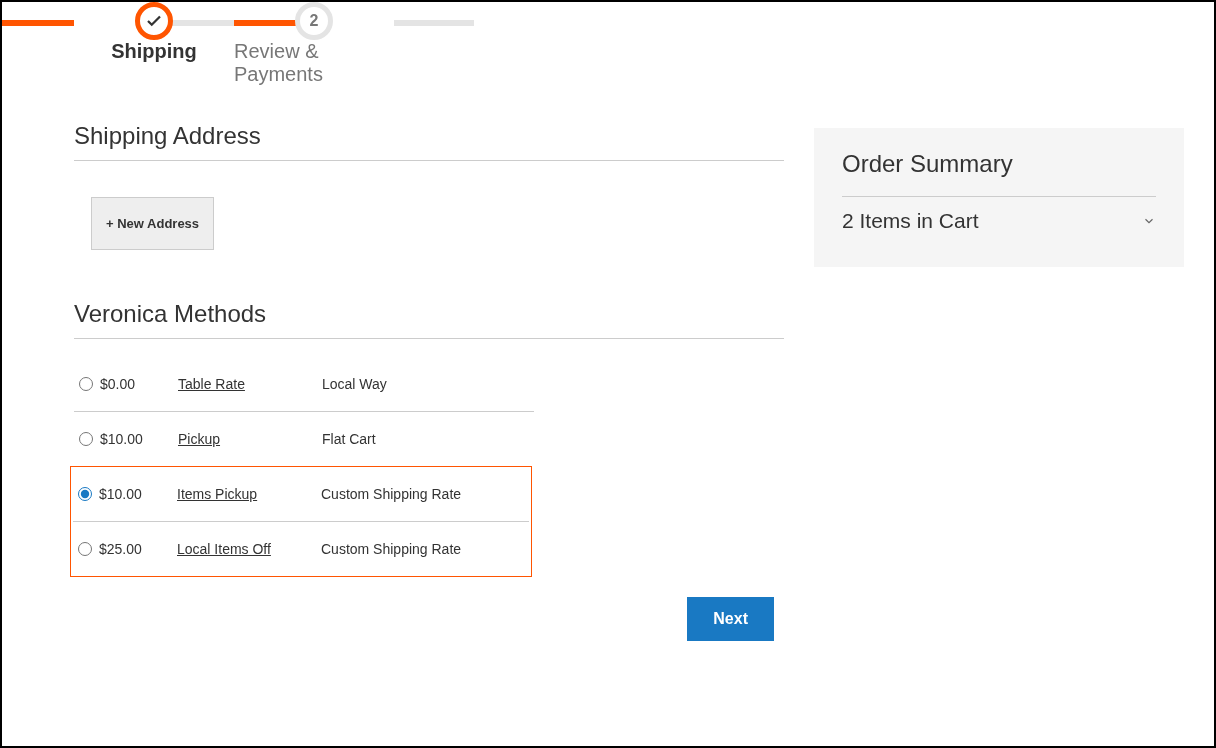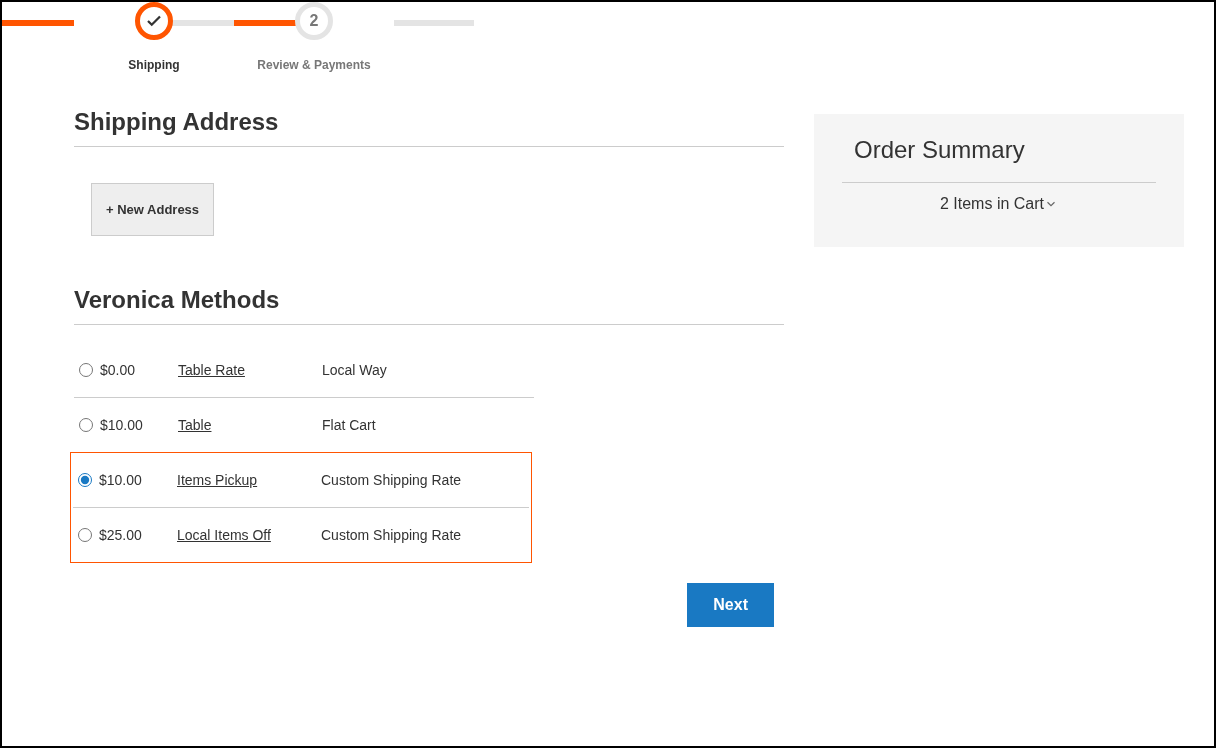--- a/index.html
+++ b/index.html
@@ -53,38 +53,38 @@
     background: #fff;
     border: 5px solid #ff5501;
     color: #333;
   }
   .step-circle.inactive {
     background: #fff;
     border: 5px solid #e4e4e4;
     color: #777;
   }
   .step-label {
-    margin-top: 18px;
-    font-size: 12px;
+    margin-top: 0;
+    font-size: 20px;
   }
   .step-label.active { font-weight: 700; color: #333; }
-  .step-label.inactive { font-weight: 700; color: #777; }
+  .step-label.inactive { font-weight: 400; color: #777; }
   .check-svg { width: 18px; height: 18px; }
 
   .content-area {
     display: flex;
     gap: 30px;
     margin-top: 18px;
   }
   .main-col { flex: 1; max-width: 710px; }
   .side-col { width: 370px; }
 
   h1.section-title {
     font-size: 24px;
-    font-weight: 700;
+    font-weight: 400;
     color: #333;
     margin: 18px 0 10px 0;
   }
   .divider { border: none; border-top: 1px solid #ccc; margin: 0 0 18px 0; }
 
   .address-card {
     border: 2px solid #ff5501;
     padding: 20px 20px 18px 20px;
     width: 235px;
     position: relative;
@@ -156,32 +156,32 @@
   }
 
   .order-summary {
     background: #f5f5f5;
     padding: 22px 28px;
     margin-top: 24px;
   }
   .order-summary h2 {
     font-size: 24px;
     font-weight: 300;
-    margin: 0 0 18px 12px;
+    margin: 0 0 18px 0;
     color: #333;
   }
   .cart-toggle {
     display: flex;
-    justify-content: center;
+    justify-content: space-between;
     align-items: center;
     padding: 12px 0;
     border-top: 1px solid #ccc;
     cursor: pointer;
     color: #333;
-    font-size: 16px;
+    font-size: 21px;
   }
   .chevron-svg { width: 14px; height: 14px; }
 </style>
 </head>
 <body>
 
 <div class="page">
   <div class="progress">
     <div class="step">
       <div class="step-line-left active"></div>
@@ -218,21 +218,21 @@
         <div class="methods-table">
           <div class="method-row">
             <div class="col-radio"><input type="radio" name="ship" style=""></div>
             <div class="col-price">$0.00</div>
             <div class="col-method">Table Rate</div>
             <div class="col-carrier">Local Way</div>
           </div>
           <div class="method-row">
             <div class="col-radio"><input type="radio" name="ship" style=""></div>
             <div class="col-price">$10.00</div>
-            <div class="col-method">Table</div>
+            <div class="col-method">Pickup</div>
             <div class="col-carrier">Flat Cart</div>
           </div>
         </div>
 
         <div class="highlight-box">
           <div class="method-row">
             <div class="col-radio"><input type="radio" name="ship" checked="" style=""></div>
             <div class="col-price">$10.00</div>
             <div class="col-method">Items Pickup</div>
             <div class="col-carrier">Custom Shipping Rate</div>

